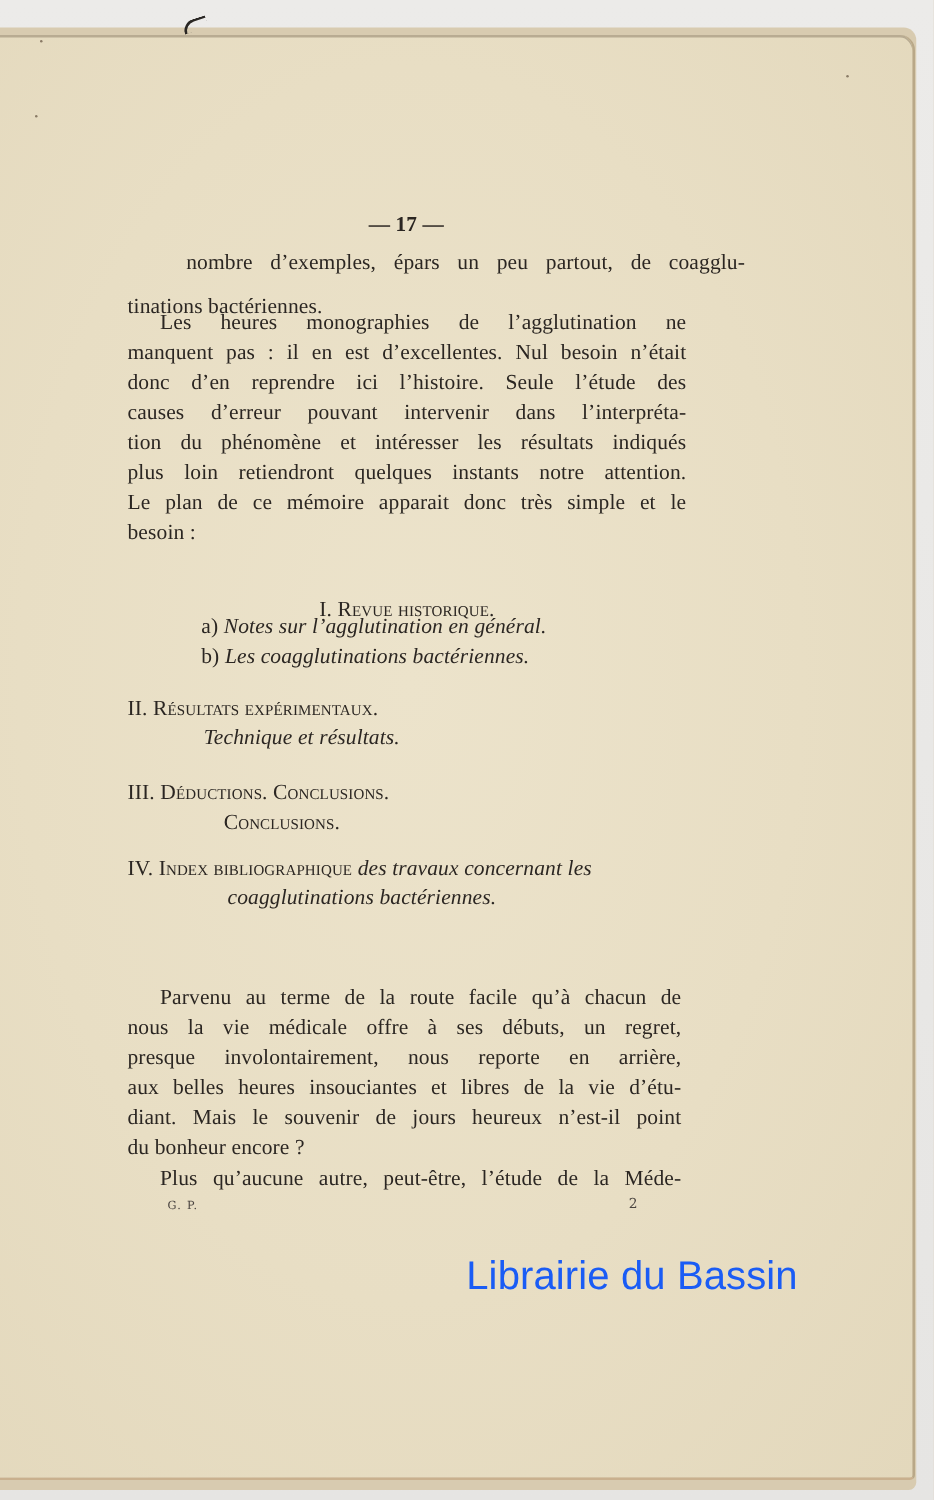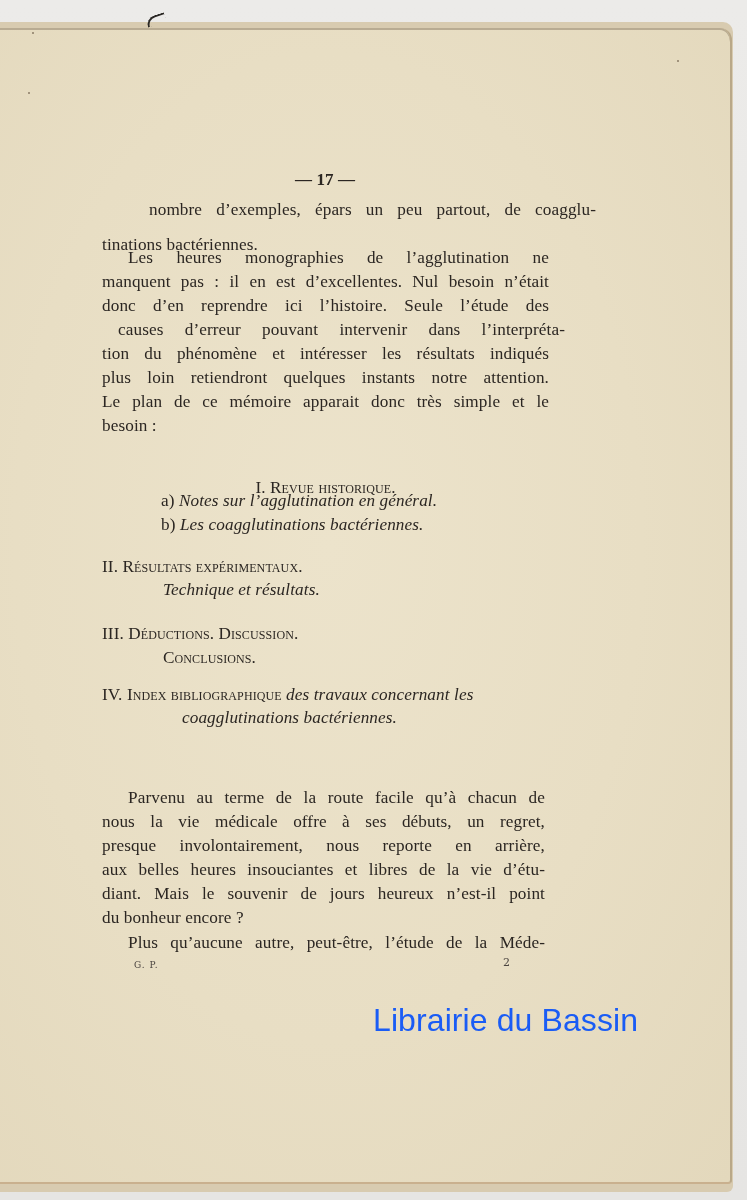--- a/index.html
+++ b/index.html
@@ -136,21 +136,21 @@
 <div class="page-number text">— 17 —</div>
 
 <div class="text">
 
   <div class="line justify" style="top:198px;margin-left:47px;">nombre d’exemples, épars un peu partout, de coagglu-</div>
   <div class="line" style="top:233px;">tinations bactériennes.</div>
 
   <div class="line justify" style="top:246px; left:128px; width:421px;">Les heures monographies de l’agglutination ne</div>
   <div class="line justify" style="top:270px;">manquent pas : il en est d’excellentes. Nul besoin n’était</div>
   <div class="line justify" style="top:294px;">donc d’en reprendre ici l’histoire. Seule l’étude des</div>
-  <div class="line justify" style="top:318px;margin-left:16px;">causes d’erreur pouvant intervenir dans l’interpréta-</div>
+  <div class="line justify" style="top:318px;">causes d’erreur pouvant intervenir dans l’interpréta-</div>
   <div class="line justify" style="top:342px;">tion du phénomène et intéresser les résultats indiqués</div>
   <div class="line justify" style="top:366px;">plus loin retiendront quelques instants notre attention.</div>
   <div class="line justify" style="top:390px;">Le plan de ce mémoire apparait donc très simple et le</div>
   <div class="line" style="top:414px;">besoin :</div>
 </div>
 
 <div class="text">
 
   <div class="line" style="top:476px;text-align:center;">
     <span>I.</span>
@@ -166,23 +166,23 @@
   </div>
 
   <div class="line" style="top:555px;">
     <span>II.</span>
     <span class="sc">Résultats expérimentaux.</span>
   </div>
   <div class="line it" style="top:578px; left:163px;">Technique et résultats.</div>
 
   <div class="line" style="top:622px;">
     <span>III.</span>
-    <span class="sc">Déductions. Discussion.</span>
-  </div>
-  <div class="line sc" style="top:646px; left:163px;">Conclusions.</div>
+    <span class="sc">Déductions. Conclusions.</span>
+  </div>
+  <div class="line sc" style="top:646px; left:179px;">Conclusions.</div>
 
   <div class="line" style="top:683px;">
     <span>IV.</span>
     <span class="sc">Index bibliographique</span>
     <span class="it">des travaux concernant les</span>
   </div>
   <div class="line it" style="top:706px; left:182px;">coagglutinations bactériennes.</div>
 </div>
 
 <div class="text">

